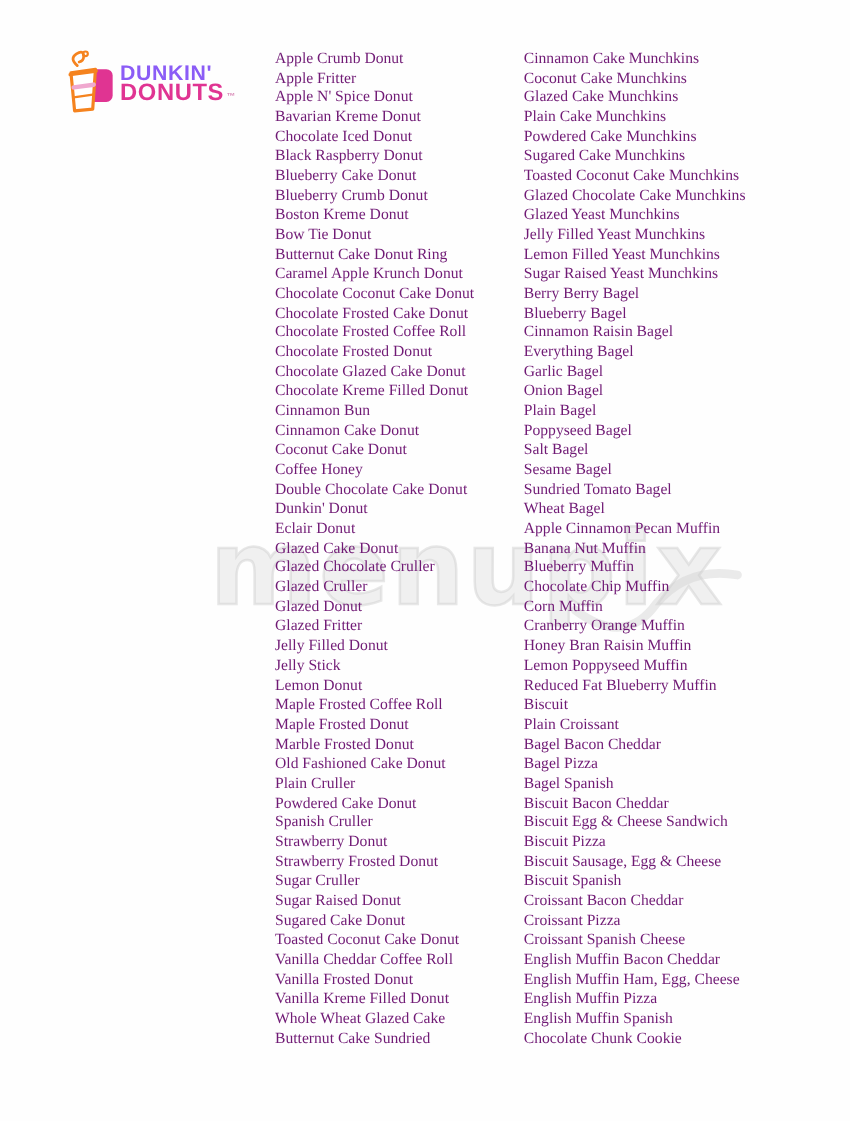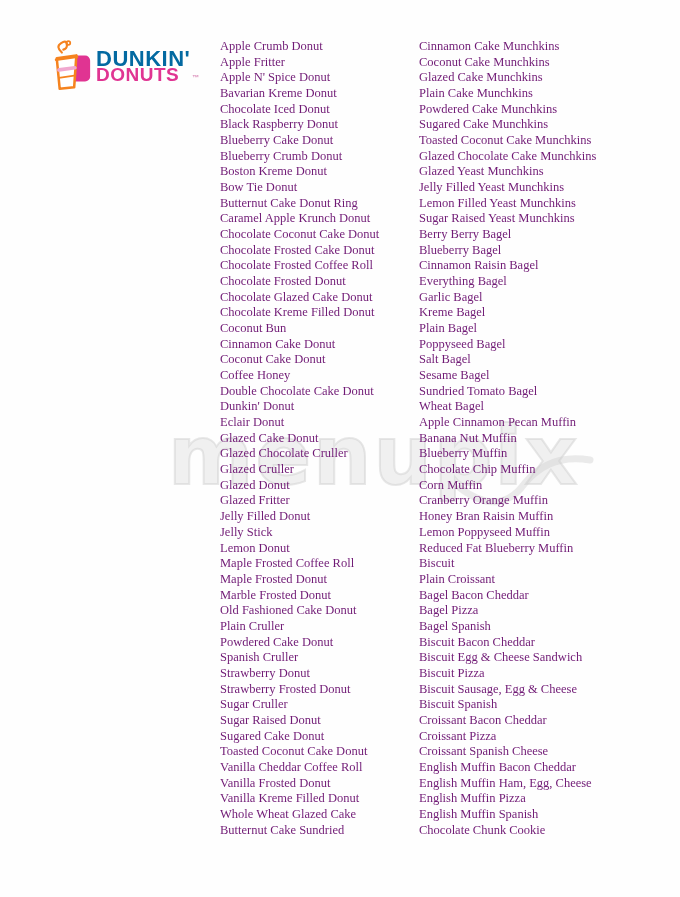--- a/index.html
+++ b/index.html
@@ -9,21 +9,21 @@
   }
   .page{position:absolute;inset:0;background:#fefefe;}
 
   
   .logo{position:absolute;left:50px;top:38px;display:flex;align-items:flex-start;}
   .logo .cup{width:44px;height:58px;margin-right:2px;}
   .brand{display:flex;flex-direction:column;margin-top:13px;
          font-family:"Liberation Sans","DejaVu Sans",sans-serif;
          font-weight:bold;font-style:normal;line-height:16px;
          letter-spacing:0.5px;}
-  .brand .l1{font-size:22px;color:#0369a1;}
+  .brand .l1{font-size:17px;color:#8b5cf6;}
   .brand .l2{font-size:19px;color:#e03492;position:relative;}
   .brand .tm{font-size:7px;color:#d98bb8;position:absolute;right:-9px;top:3px;letter-spacing:0;}
 
   
   .watermark{
     position:absolute;left:168px;top:408px;width:370px;
     font-family:"DejaVu Sans","Liberation Sans",sans-serif;
     font-weight:bold;font-size:82px;letter-spacing:2px;
     color:rgba(210,210,210,0.30);
     -webkit-text-stroke:2px rgba(205,205,205,0.45);
@@ -86,21 +86,21 @@
       <div class="menu-item">Boston Kreme Donut</div>
       <div class="menu-item">Bow Tie Donut</div>
       <div class="menu-item">Butternut Cake Donut Ring</div>
       <div class="menu-item">Caramel Apple Krunch Donut</div>
       <div class="menu-item">Chocolate Coconut Cake Donut</div>
       <div class="menu-item">Chocolate Frosted Cake Donut</div>
       <div class="menu-item">Chocolate Frosted Coffee Roll</div>
       <div class="menu-item">Chocolate Frosted Donut</div>
       <div class="menu-item">Chocolate Glazed Cake Donut</div>
       <div class="menu-item">Chocolate Kreme Filled Donut</div>
-      <div class="menu-item">Coconut Bun</div>
+      <div class="menu-item">Cinnamon Bun</div>
       <div class="menu-item">Cinnamon Cake Donut</div>
       <div class="menu-item">Coconut Cake Donut</div>
       <div class="menu-item">Coffee Honey</div>
       <div class="menu-item">Double Chocolate Cake Donut</div>
       <div class="menu-item">Dunkin' Donut</div>
       <div class="menu-item">Eclair Donut</div>
       <div class="menu-item">Glazed Cake Donut</div>
       <div class="menu-item">Glazed Chocolate Cruller</div>
       <div class="menu-item">Glazed Cruller</div>
       <div class="menu-item">Glazed Donut</div>
@@ -138,21 +138,21 @@
       <div class="menu-item">Glazed Chocolate Cake Munchkins</div>
       <div class="menu-item">Glazed Yeast Munchkins</div>
       <div class="menu-item">Jelly Filled Yeast Munchkins</div>
       <div class="menu-item">Lemon Filled Yeast Munchkins</div>
       <div class="menu-item">Sugar Raised Yeast Munchkins</div>
       <div class="menu-item">Berry Berry Bagel</div>
       <div class="menu-item">Blueberry Bagel</div>
       <div class="menu-item">Cinnamon Raisin Bagel</div>
       <div class="menu-item">Everything Bagel</div>
       <div class="menu-item">Garlic Bagel</div>
-      <div class="menu-item">Kreme Bagel</div>
+      <div class="menu-item">Onion Bagel</div>
       <div class="menu-item">Plain Bagel</div>
       <div class="menu-item">Poppyseed Bagel</div>
       <div class="menu-item">Salt Bagel</div>
       <div class="menu-item">Sesame Bagel</div>
       <div class="menu-item">Sundried Tomato Bagel</div>
       <div class="menu-item">Wheat Bagel</div>
       <div class="menu-item">Apple Cinnamon Pecan Muffin</div>
       <div class="menu-item">Banana Nut Muffin</div>
       <div class="menu-item">Blueberry Muffin</div>
       <div class="menu-item">Chocolate Chip Muffin</div>

